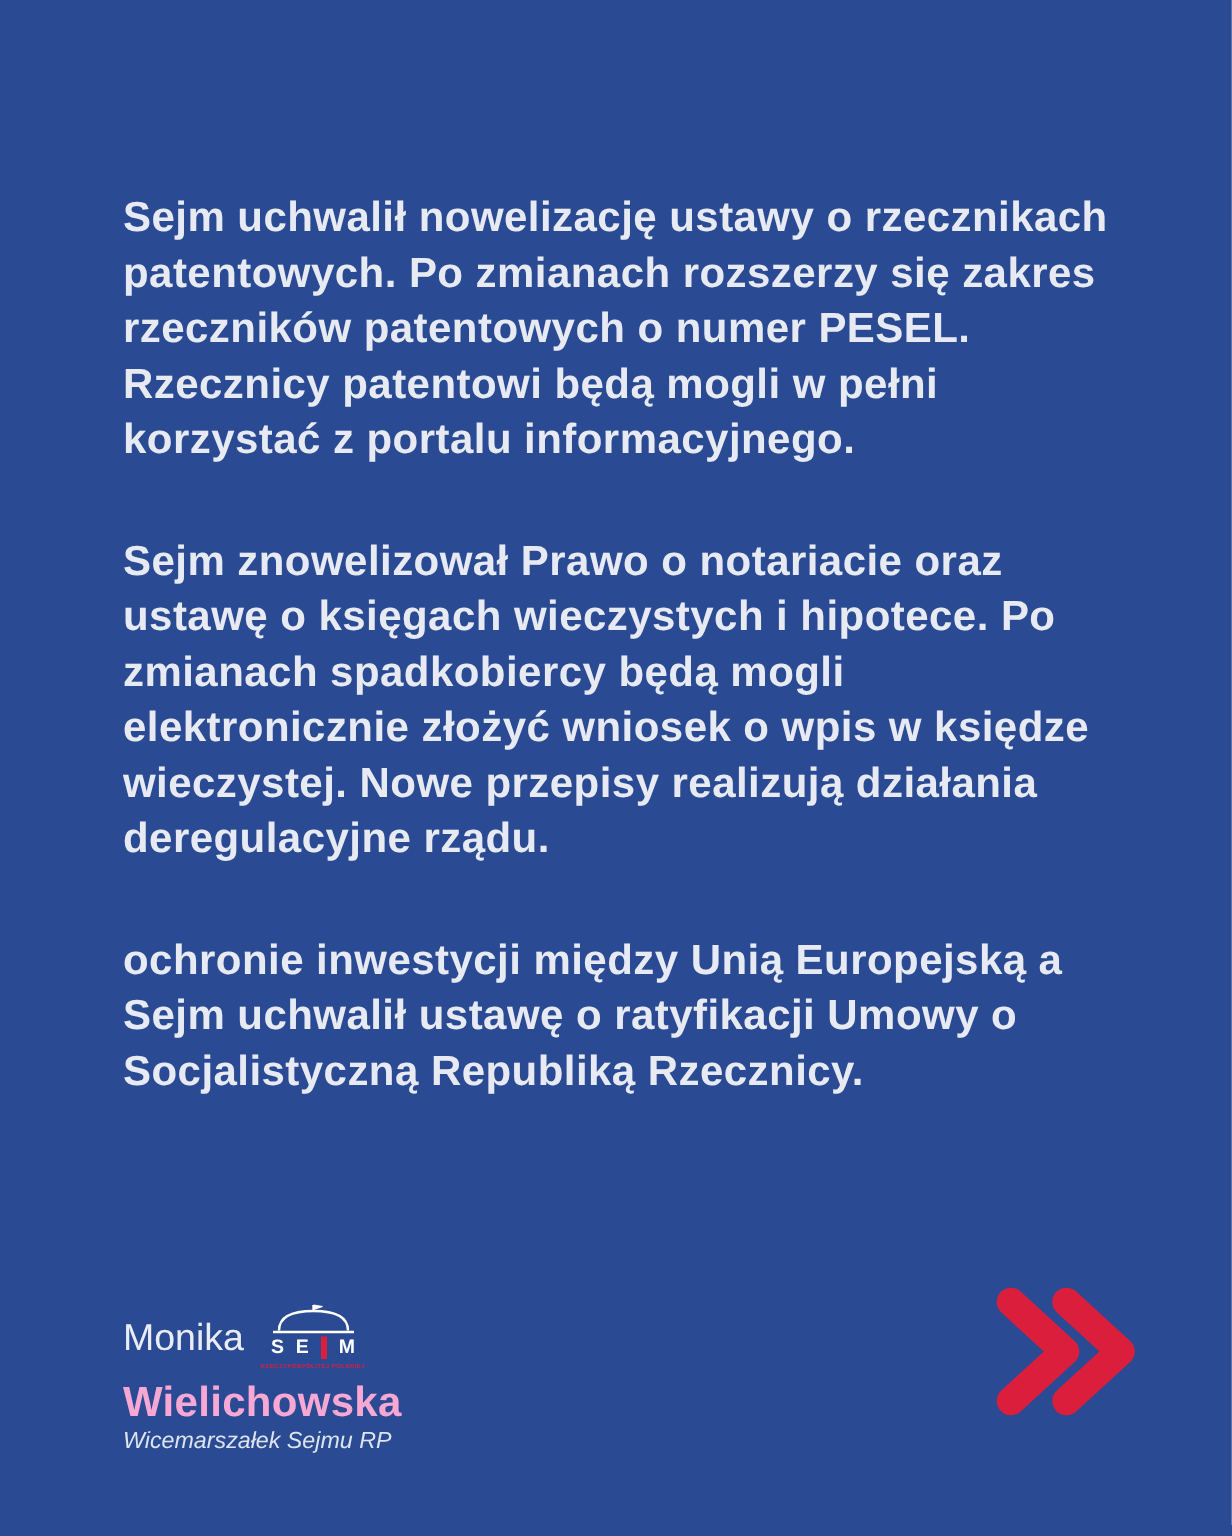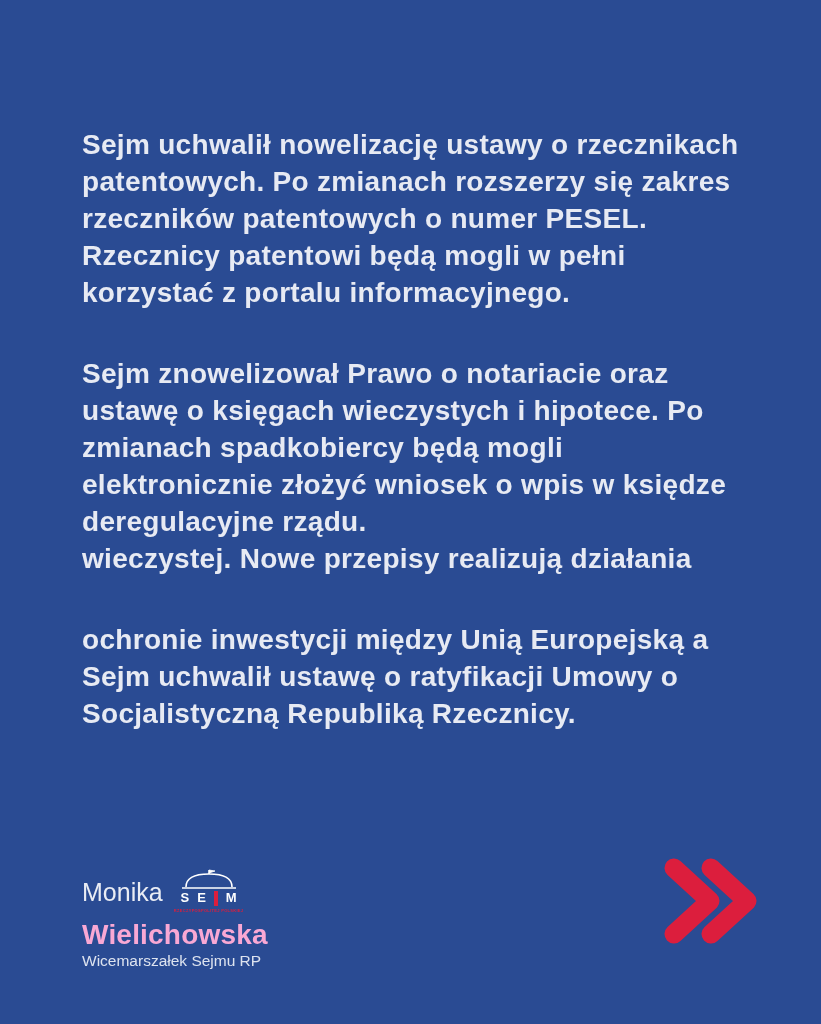--- a/index.html
+++ b/index.html
@@ -81,20 +81,21 @@
     line-height: 30px;
     font-weight: bold;
     letter-spacing: 0.2px;
     color: #f9a8d4;
   }
   .sig-title {
     margin-top: 2px;
     font-size: 15.5px;
     line-height: 18px;
     color: #DDE3EF;
+    font-style: italic;
   }
   .chevrons {
     position: absolute;
     left: 662px;
     top: 857px;
   }
 </style>
 </head>
 <body>
 
@@ -106,22 +107,22 @@
       <div class="line">patentowych. Po zmianach rozszerzy się zakres</div>
       <div class="line">rzeczników patentowych o numer PESEL.</div>
       <div class="line">Rzecznicy patentowi będą mogli w pełni</div>
       <div class="line">korzystać z portalu informacyjnego.</div>
     </div>
     <div class="para">
       <div class="line">Sejm znowelizował Prawo o notariacie oraz</div>
       <div class="line">ustawę o księgach wieczystych i hipotece. Po</div>
       <div class="line">zmianach spadkobiercy będą mogli</div>
       <div class="line">elektronicznie złożyć wniosek o wpis w księdze</div>
+      <div class="line">wieczystej. Nowe przepisy realizują działania</div>
       <div class="line">deregulacyjne rządu.</div>
-      <div class="line">wieczystej. Nowe przepisy realizują działania</div>
     </div>
     <div class="para">
       <div class="line">ochronie inwestycji między Unią Europejską a</div>
       <div class="line">Sejm uchwalił ustawę o ratyfikacji Umowy o</div>
       <div class="line">Socjalistyczną Republiką Rzecznicy.</div>
     </div>
   </div>
 
   <div class="signature">
     <div class="sig-row1">

